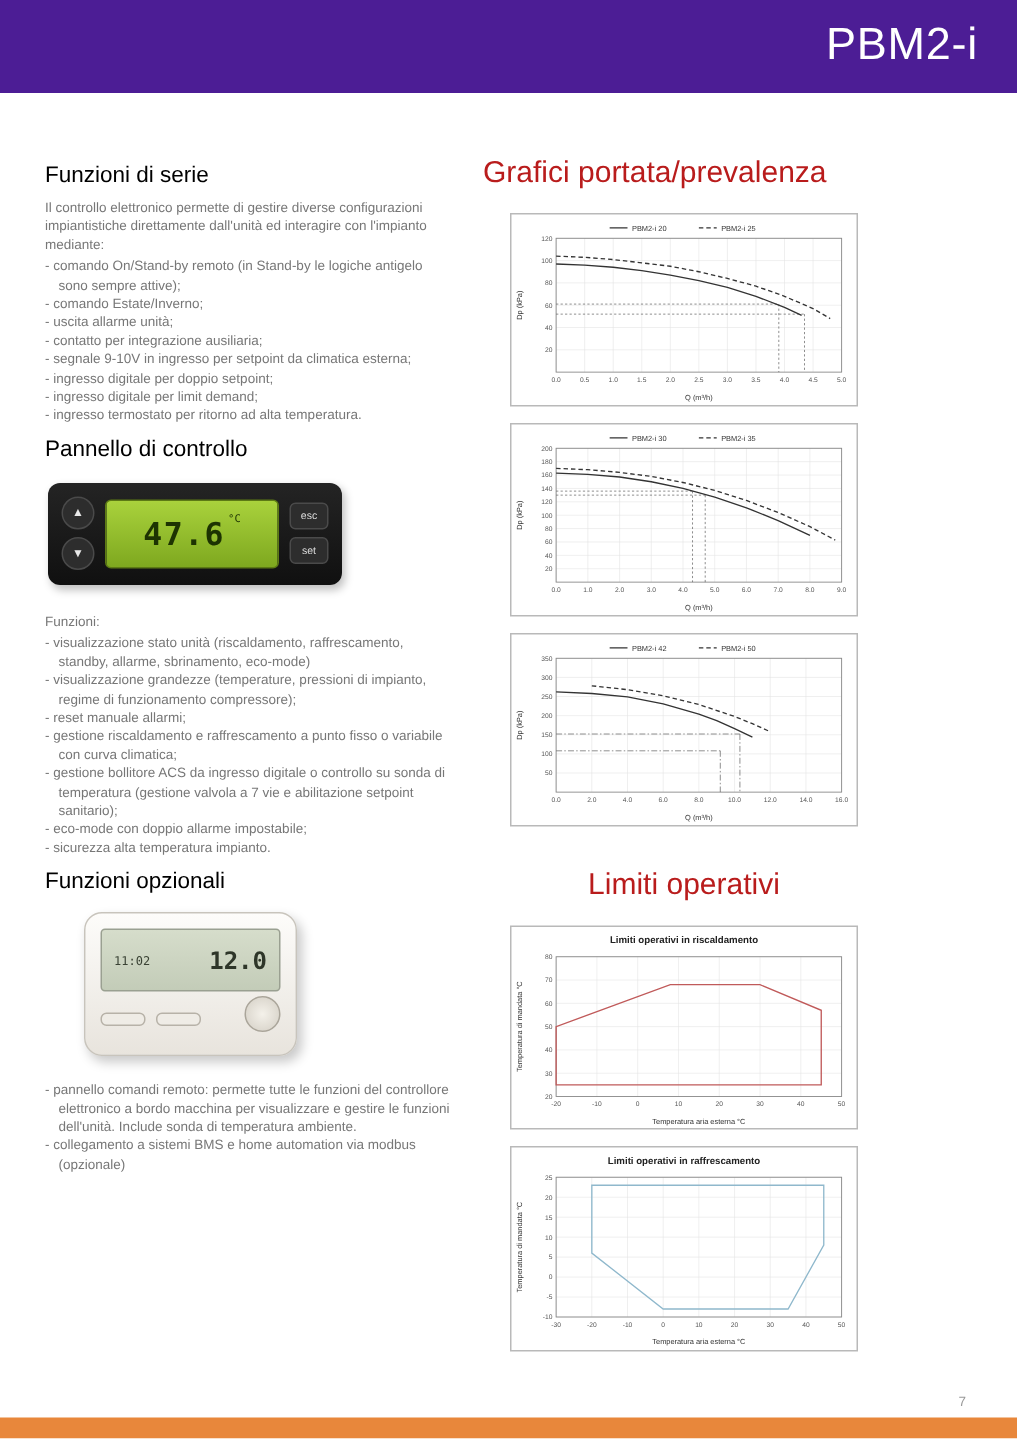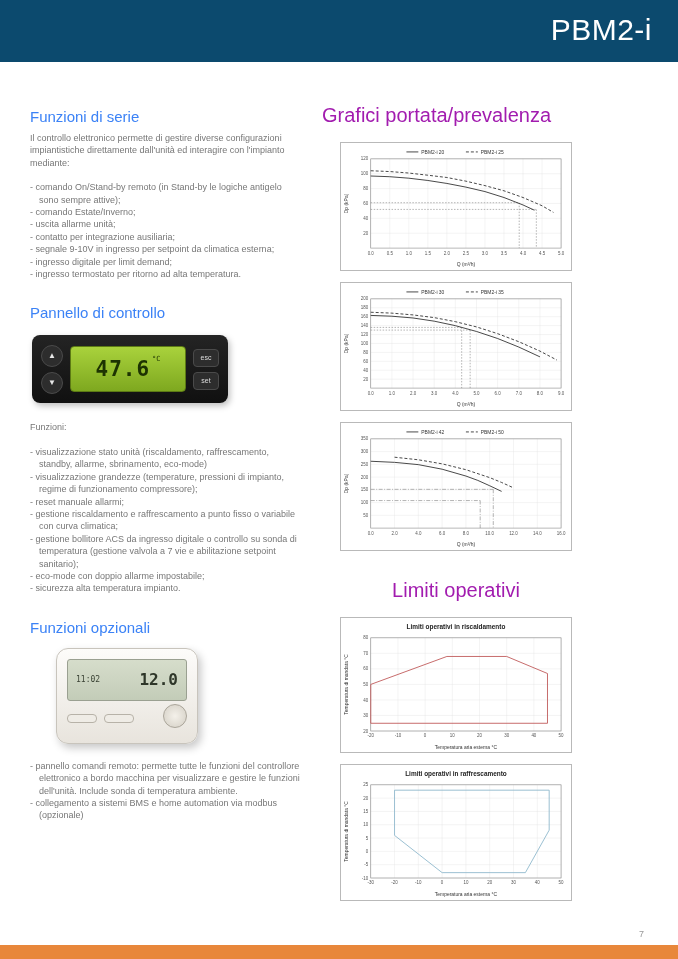--- a/index.html
+++ b/index.html
@@ -1,34 +1,34 @@
 <!DOCTYPE html>
 <html><head>
 <meta charset="utf-8">
 <style>
   * { margin:0; padding:0; box-sizing:border-box; }
   html,body { background:#ffffff; }
   body {
     width:678px; height:959px; position:relative; overflow:hidden;
     font-family:"Liberation Sans", sans-serif;
   }
-  .topbar { position:absolute; top:0; left:0; width:678px; height:62px; background:#0c4a6e; }
+  .topbar { position:absolute; top:0; left:0; width:678px; height:62px; background:#4c1d95; }
   .brand  { position:absolute; right:26px; top:13px; color:#ffffff; font-size:30px; font-weight:300; letter-spacing:.5px; }
   .bottombar { position:absolute; bottom:0; left:0; width:678px; height:14px; background:#E8873B; }
   .pagenum { position:absolute; right:34px; bottom:20px; font-size:9px; color:#999; }
 
   .col-left  { position:absolute; left:30px;  top:108px; width:272px; }
   .col-right { position:absolute; left:322px; top:104px; width:334px; }
 
-  .h-orange { color:#3b82f6; font-size:15px; font-weight:400; margin-bottom:7px; }
-  .h-dark   { color:#a21caf; font-size:20px; font-weight:400; margin-bottom:15px; }
+  .h-orange { color:#000000; font-size:15px; font-weight:400; margin-bottom:7px; }
+  .h-dark   { color:#b91c1c; font-size:20px; font-weight:400; margin-bottom:15px; }
   .h-center { margin-left:18px; width:232px; text-align:center; margin-top:28px; }
-  .mt { margin-top:24px; }
+  .mt { margin-top:8px; }
   .body { font-size:9px; color:#777; line-height:1.38; }
-  .list { margin-top:12px; }
+  .list { margin-top:2px; }
   .li { font-size:9px; color:#777; line-height:1.38; padding-left:9px; text-indent:-9px; }
 
   .chartbox { width:232px; margin-left:18px; margin-bottom:11px; border:1px solid #b9b9b9; background:#fff; }
   .chartbox svg { display:block; width:100%; }
   svg text { font-family:"Liberation Sans", sans-serif; }
 
   
   .controller {
     width:196px; height:68px; margin:14px 0 18px 2px;
     background:linear-gradient(#242424,#101010);
@@ -82,20 +82,21 @@
 <div class="col-left">
 
   <h2 class="h-orange">Funzioni di serie</h2>
   <p class="body">Il controllo elettronico permette di gestire diverse configurazioni impiantistiche direttamente dall'unità ed interagire con l'impianto mediante:</p>
   <div class="list">
       <div class="li">- comando On/Stand-by remoto (in Stand-by le logiche antigelo sono sempre attive);</div>
       <div class="li">- comando Estate/Inverno;</div>
       <div class="li">- uscita allarme unità;</div>
       <div class="li">- contatto per integrazione ausiliaria;</div>
       <div class="li">- segnale 9-10V in ingresso per setpoint da climatica esterna;</div>
+      <div class="li">- ingresso digitale per doppio setpoint;</div>
       <div class="li">- ingresso digitale per limit demand;</div>
       <div class="li">- ingresso termostato per ritorno ad alta temperatura.</div>
     </div>
 
   <h2 class="h-orange mt">Pannello di controllo</h2>
 
   <div class="controller">
     <div class="ctrl-left">
       <div class="ctrl-round">
         <span class="ctrl-ic">▲</span>

